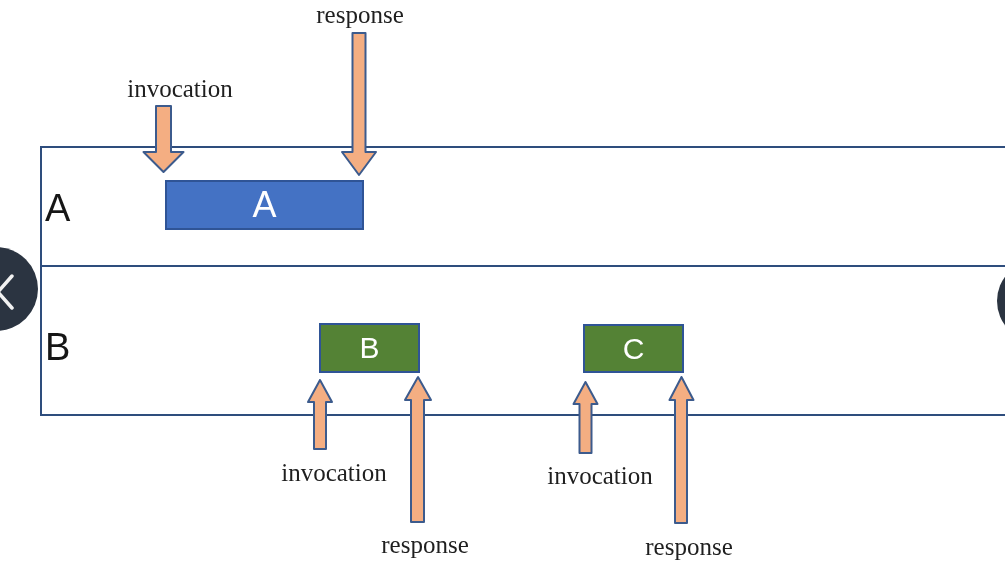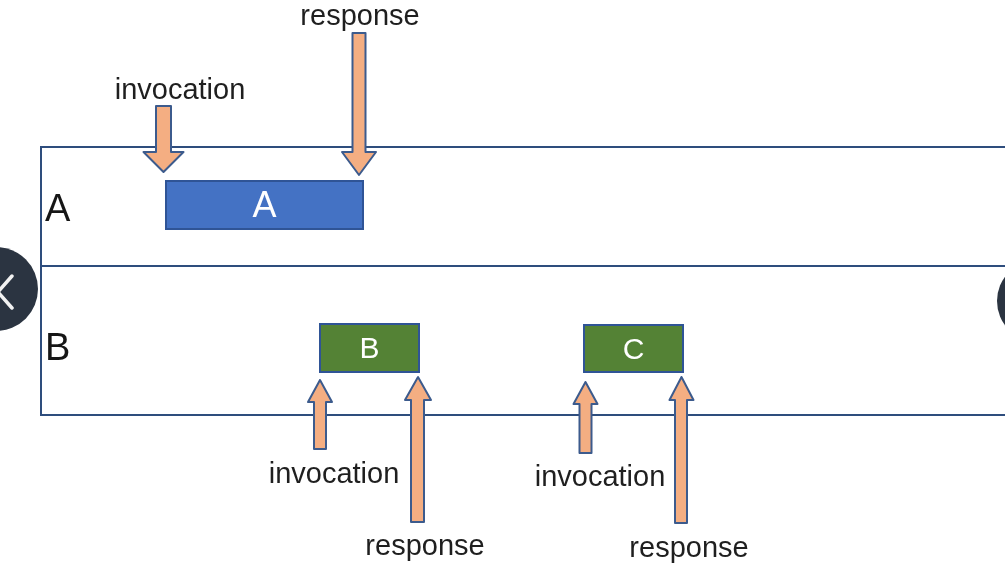--- a/index.html
+++ b/index.html
@@ -47,23 +47,24 @@
   .arrow-layer{left:0;top:0;width:1005px;height:569px;pointer-events:none;}
   .arrow-layer polygon{
     fill:var(--arrow-fill,#f4ae82);
     stroke:var(--arrow-stroke,#3c5b8d);
     stroke-width:2;
     stroke-linejoin:round;
   }
 
   
   .anno{
-    font-size:29px;line-height:30px;white-space:nowrap;
+    font-size:25px;line-height:30px;white-space:nowrap;
     transform:translateX(-50%);
     color:var(--text,#1f1f1f);
+    font-family:Liberation Serif, serif;
   }
   .anno-a-inv{left:180px;top:74px;}
   .anno-a-resp{left:360px;top:0px;}
   .anno-b-inv{left:334px;top:458px;}
   .anno-b-resp{left:425px;top:530px;}
   .anno-c-inv{left:600px;top:461px;}
   .anno-c-resp{left:689px;top:532px;}
 
   
   .nav-circle{

